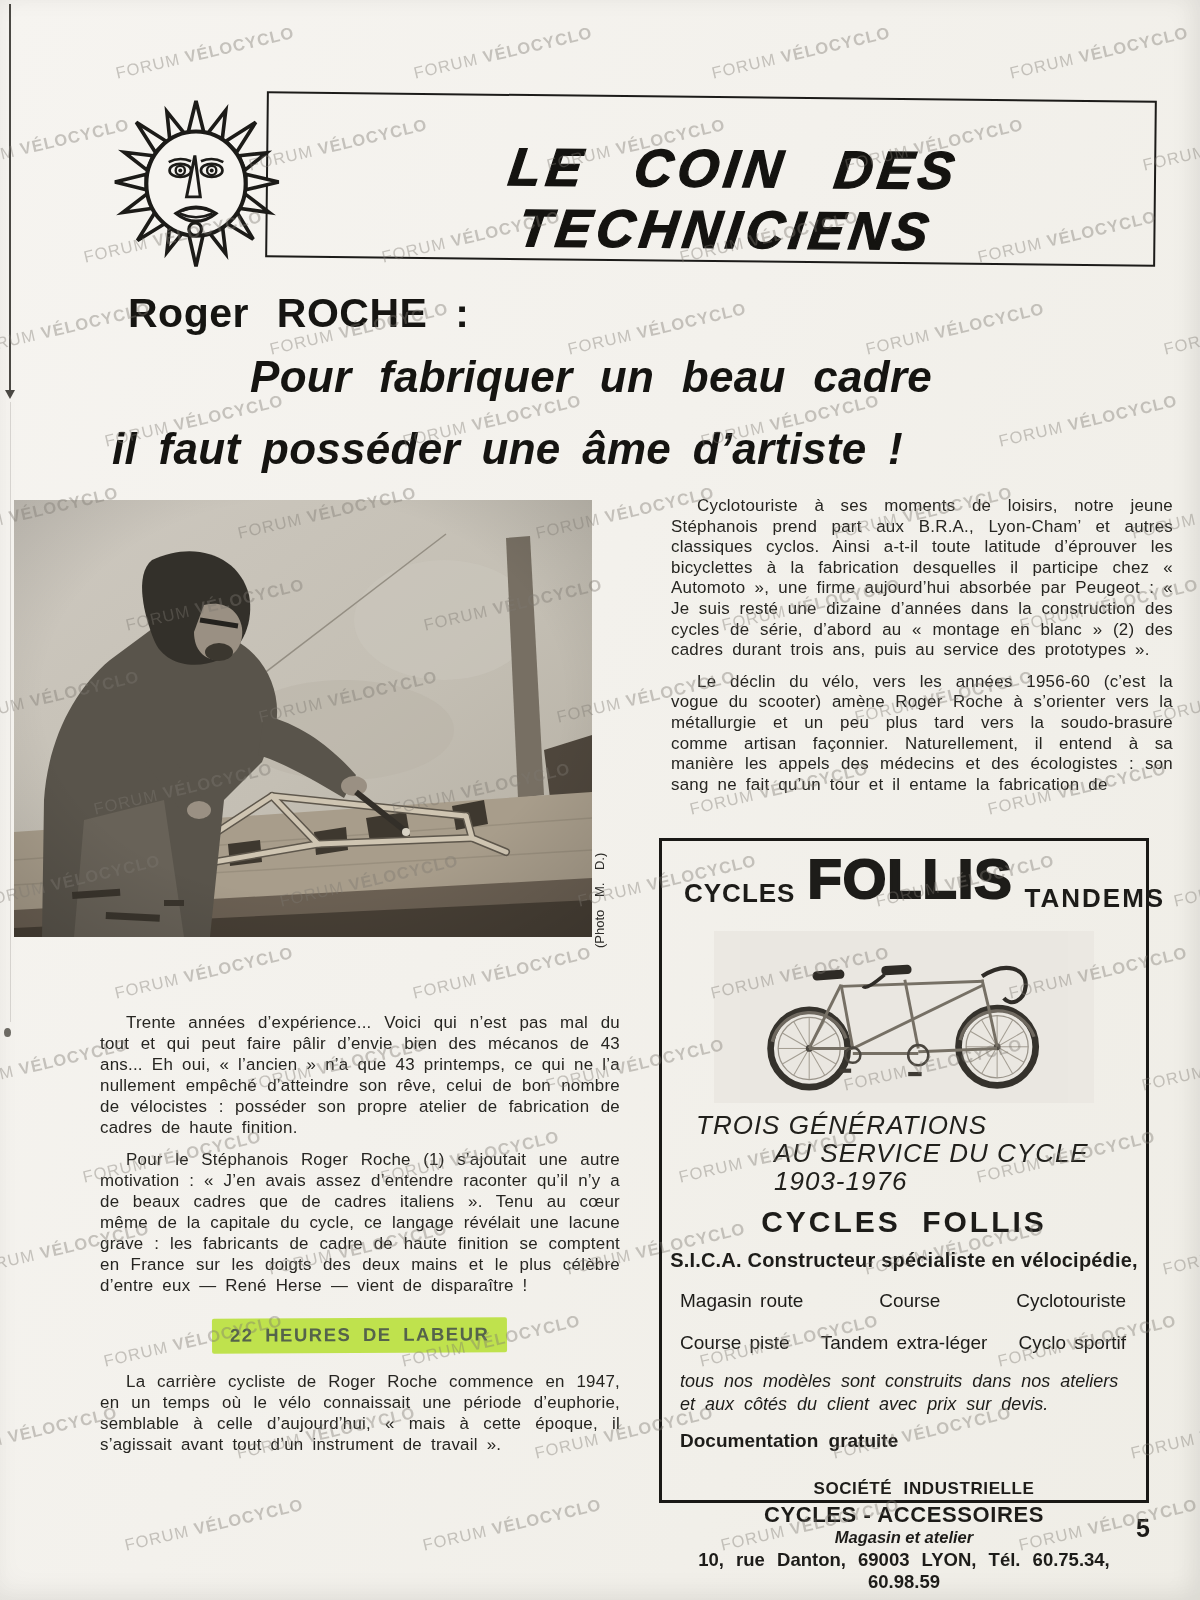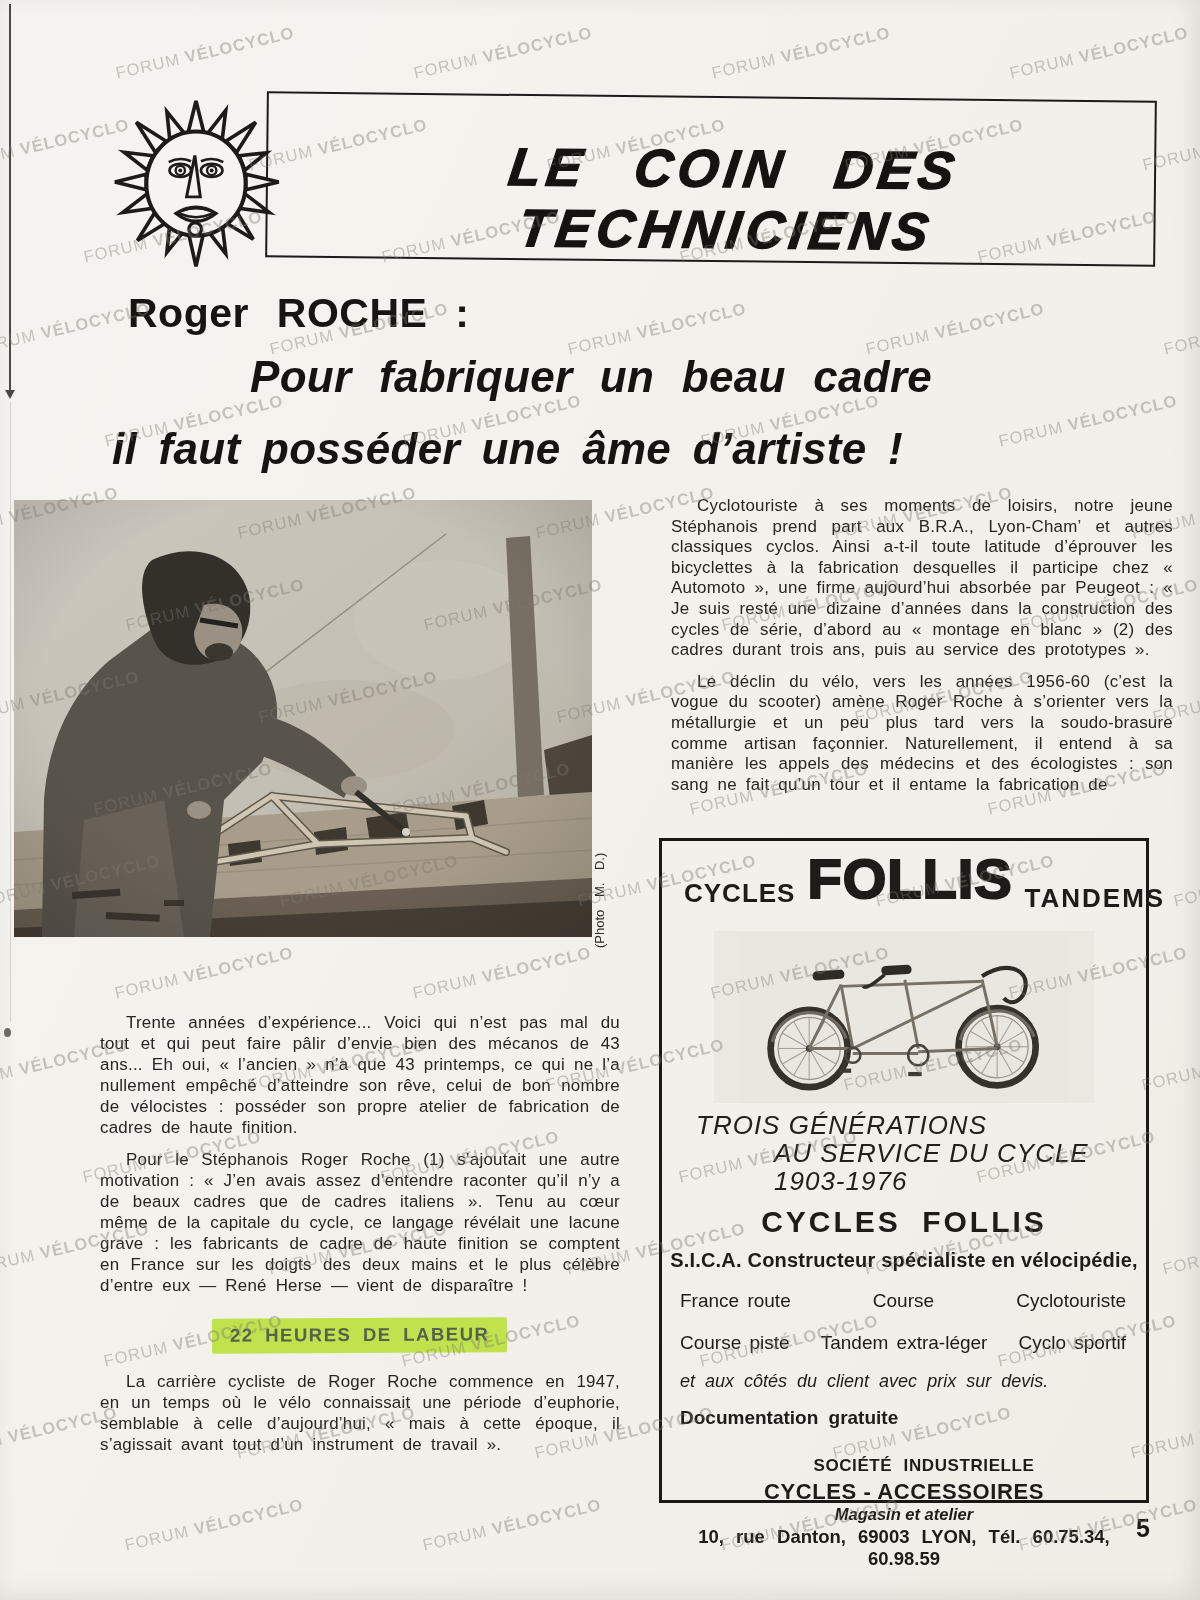--- a/index.html
+++ b/index.html
@@ -255,30 +255,31 @@
         <rect x="168" y="41" width="36" height="11" rx="5" fill="#2e2b26" transform="rotate(-3 186 47)"></rect>
         <path d="M172,52 C160,62 150,70 146,66" fill="none" stroke="#2f2c27" stroke-width="4"></path>
         <path d="M288,54 C316,36 342,44 340,66 C338,84 322,90 314,80" fill="none" stroke="#2f2c27" stroke-width="5"></path>
       </svg>
     </div>
     <div class="slog s1">TROIS GÉNÉRATIONS</div>
     <div class="slog s2">AU SERVICE DU CYCLE 1903-1976</div>
     <div class="ad-company">CYCLES FOLLIS</div>
     <div class="ad-sica"><b>S.I.C.A.</b> <span>Constructeur spécialiste en vélocipédie,</span></div>
     <div class="ad-models">
-        <span>France route</span>
+        <span>Magasin route</span>
         <span>Course</span>
         <span>Cyclotouriste</span>
       </div>
     <div class="ad-models">
         <span>Course piste</span>
         <span>Tandem extra-léger</span>
         <span>Cyclo sportif</span>
       </div>
     <div class="ad-note">
+      <div>tous nos modèles sont construits dans nos ateliers</div>
       <div>et aux côtés du client avec prix sur devis.</div>
     </div>
     <div class="ad-doc">Documentation gratuite</div>
     <div class="ad-soc1">SOCIÉTÉ INDUSTRIELLE</div>
     <div class="ad-soc2">CYCLES - ACCESSOIRES</div>
     <div class="ad-mag">Magasin et atelier</div>
     <div class="ad-addr">10, rue Danton, 69003 LYON, Tél. 60.75.34, 60.98.59</div>
   </aside>
 
   <section class="col-left">

